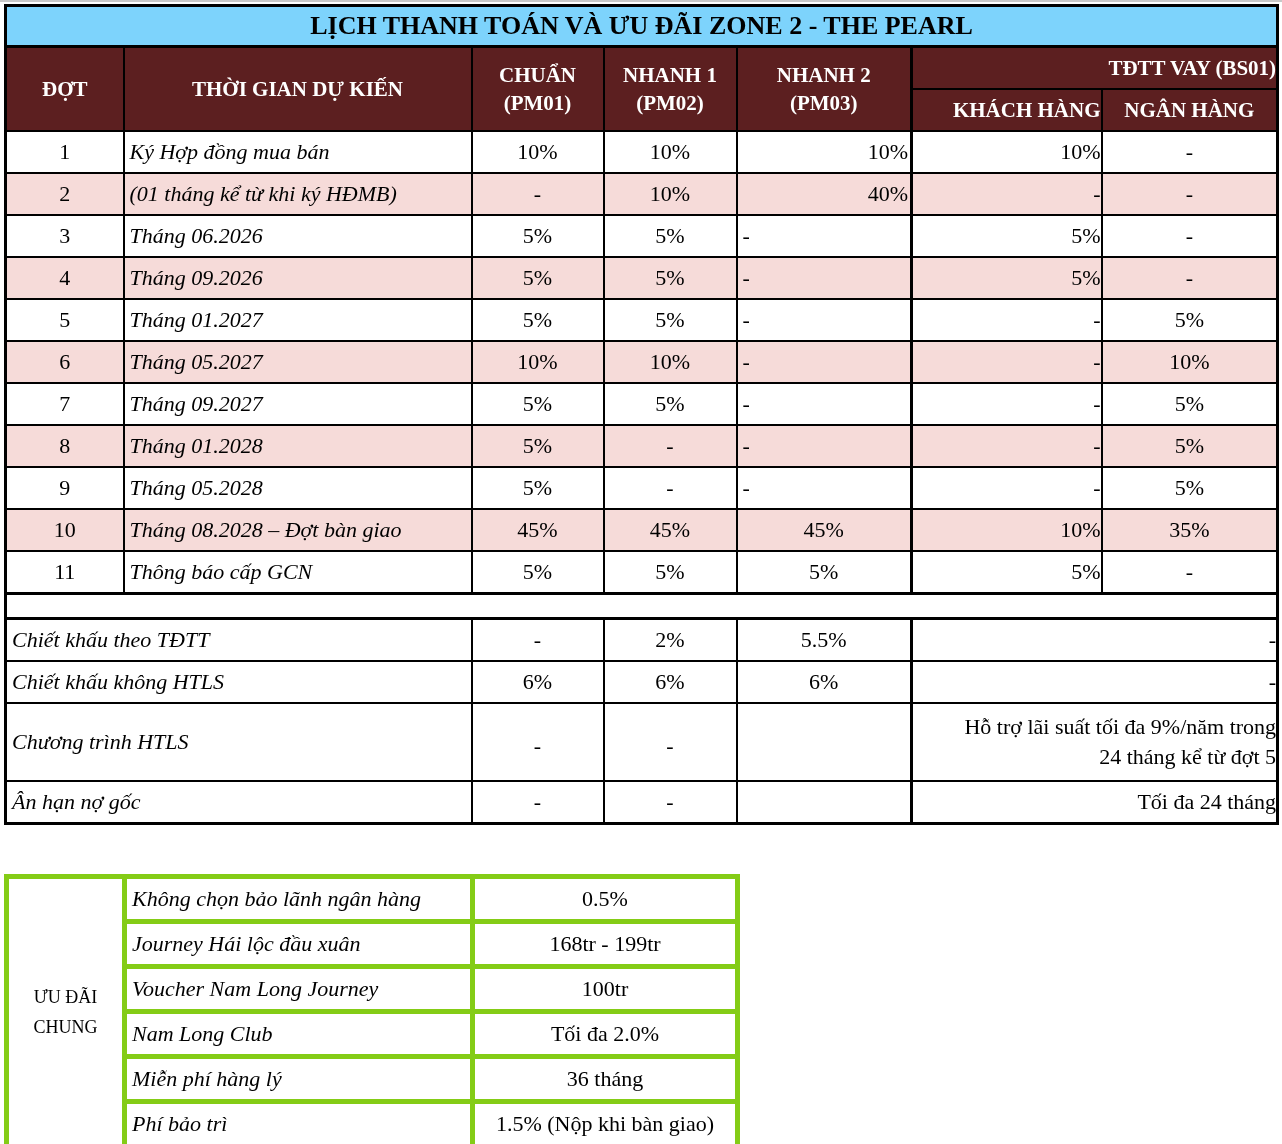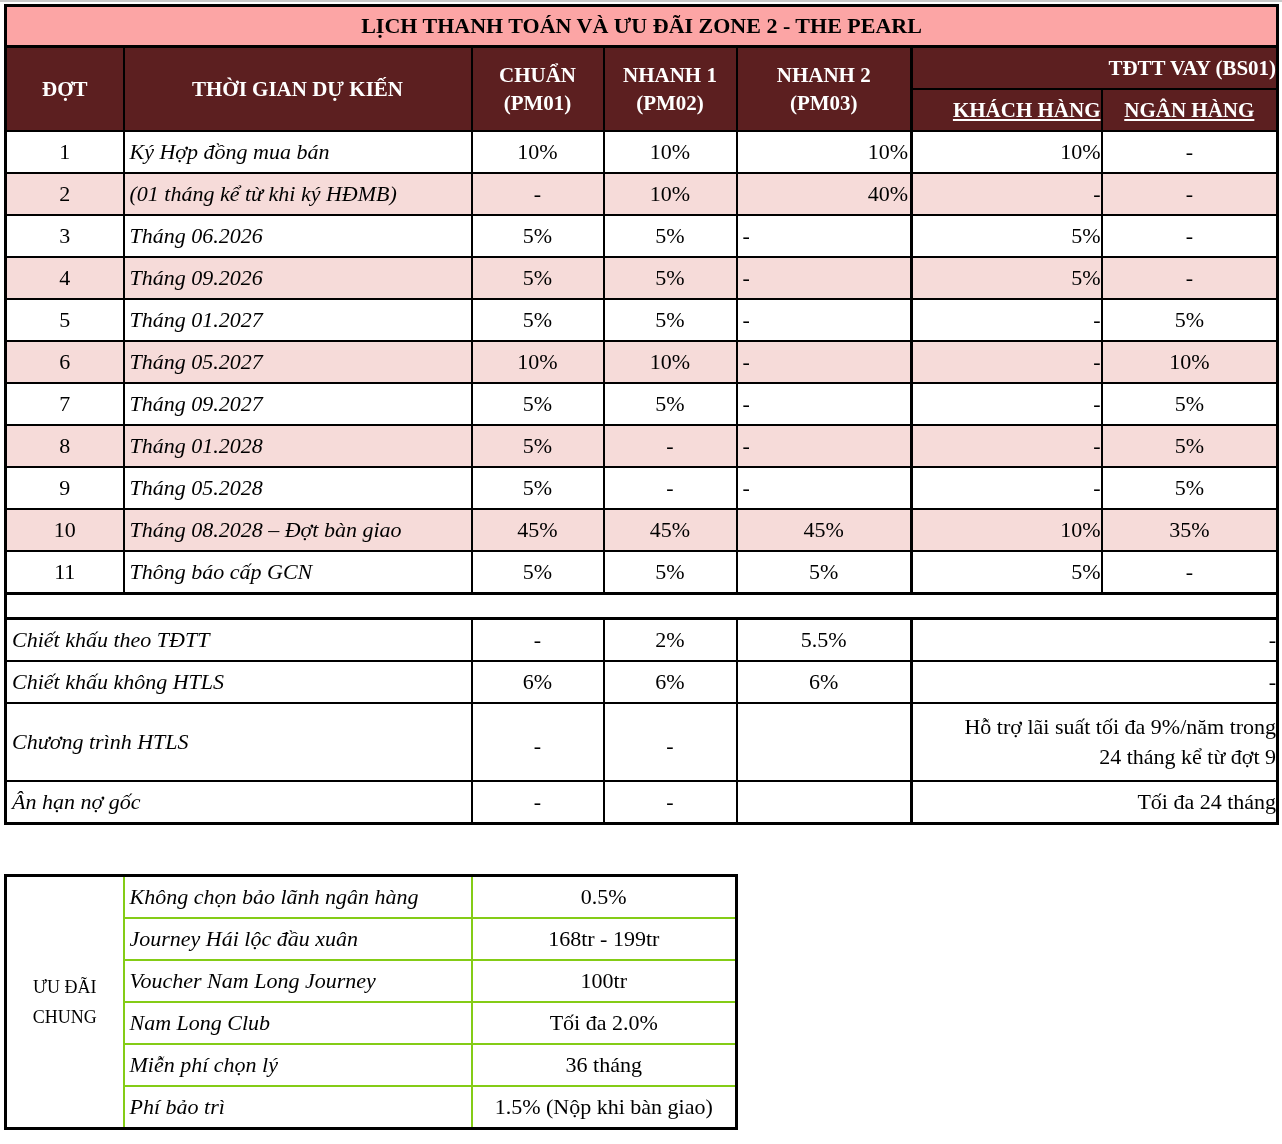--- a/index.html
+++ b/index.html
@@ -3,34 +3,34 @@
 <meta charset="utf-8">
 <style>
   html, body { margin: 0; padding: 0; background: #ffffff; }
   body { width: 1282px; height: 1144px; position: relative; overflow: hidden;
          font-family: "Liberation Serif", "DejaVu Serif", serif; color: #000; }
   .topstrip { position: absolute; left: 0; top: 0; width: 1282px; height: 2px; background: #c8c8c8; }
   table { border-collapse: collapse; position: absolute; table-layout: fixed; }
   td, th { padding: 0; font-size: 22px; line-height: 26px; }
   #main { left: 4px; top: 4px; width: 1272px; border: 3px solid #000; }
   #main td, #main th { border: 2px solid #000; }
-  .title { height: 38px; text-align: center; font-weight: bold; font-size: 22px; background: #fca5a5; border-bottom: 3px solid #000 !important; }
+  .title { height: 38px; text-align: center; font-weight: bold; font-size: 26px; background: #7dd3fc; border-bottom: 3px solid #000 !important; }
   .hdr { background: #5c1f20; color: #fff; font-weight: bold; text-align: center; font-size: 21px; line-height: 28px; }
-  .hdr.sub { height: 40px; text-decoration: underline; }
+  .hdr.sub { height: 40px; }
   .row td { height: 40px; }
   .row.pink td { background: #f6dbd9; }
   .c { text-align: center; }
   .l { text-align: left; padding-left: 5px !important; font-style: italic; }
   .r { text-align: right; padding-right: 2px !important; }
   .thick-l { border-left: 3px solid #000 !important; text-align: right; }
   .spacer td { height: 22px; border-top: 3px solid #000 !important; border-bottom: 3px solid #000 !important; }
   .disc td { height: 40px; margin-top: 29px; }
   .disc.tall td { height: 68px; }
   #perks { left: 4px; top: 874px; width: 731px; border: 3px solid #000; }
-  #perks td { border: 2px solid #84cc16; height: 40px; }
+  #perks td { border: 5px solid #84cc16; height: 40px; }
   .perklabel { text-align: center; font-size: 18px; line-height: 30px; }
 </style>
 </head>
 <body>
 
 <div class="topstrip"></div>
 
 <table id="main">
   <colgroup>
     <col style="width:118px">
@@ -185,21 +185,21 @@
     <td class="c">6%</td>
     <td colspan="2" class="c thick-l">-</td>
   </tr>
   <tr class="disc tall">
     <td colspan="2" class="l">Chương trình HTLS</td>
     <td class="c" style="padding-top:8px">-</td>
     <td class="c" style="padding-top:8px">-</td>
     <td class="c"></td>
     <td colspan="2" class="c thick-l" style="line-height:30px">
       <div>Hỗ trợ lãi suất tối đa 9%/năm trong</div>
-      <div>24 tháng kể từ đợt 9</div>
+      <div>24 tháng kể từ đợt 5</div>
     </td>
   </tr>
   <tr class="disc">
     <td colspan="2" class="l">Ân hạn nợ gốc</td>
     <td class="c">-</td>
     <td class="c">-</td>
     <td class="c"></td>
     <td colspan="2" class="c thick-l">Tối đa 24 tháng</td>
   </tr>
 </tbody>
@@ -226,21 +226,21 @@
   </tr>
   <tr>
     <td class="l">Voucher Nam Long Journey</td>
     <td class="c">100tr</td>
   </tr>
   <tr>
     <td class="l">Nam Long Club</td>
     <td class="c">Tối đa 2.0%</td>
   </tr>
   <tr>
-    <td class="l">Miễn phí chọn lý</td>
+    <td class="l">Miễn phí hàng lý</td>
     <td class="c">36 tháng</td>
   </tr>
   <tr>
     <td class="l">Phí bảo trì</td>
     <td class="c">1.5% (Nộp khi bàn giao)</td>
   </tr>
 </tbody>
   </table>
 
 </body></html>

